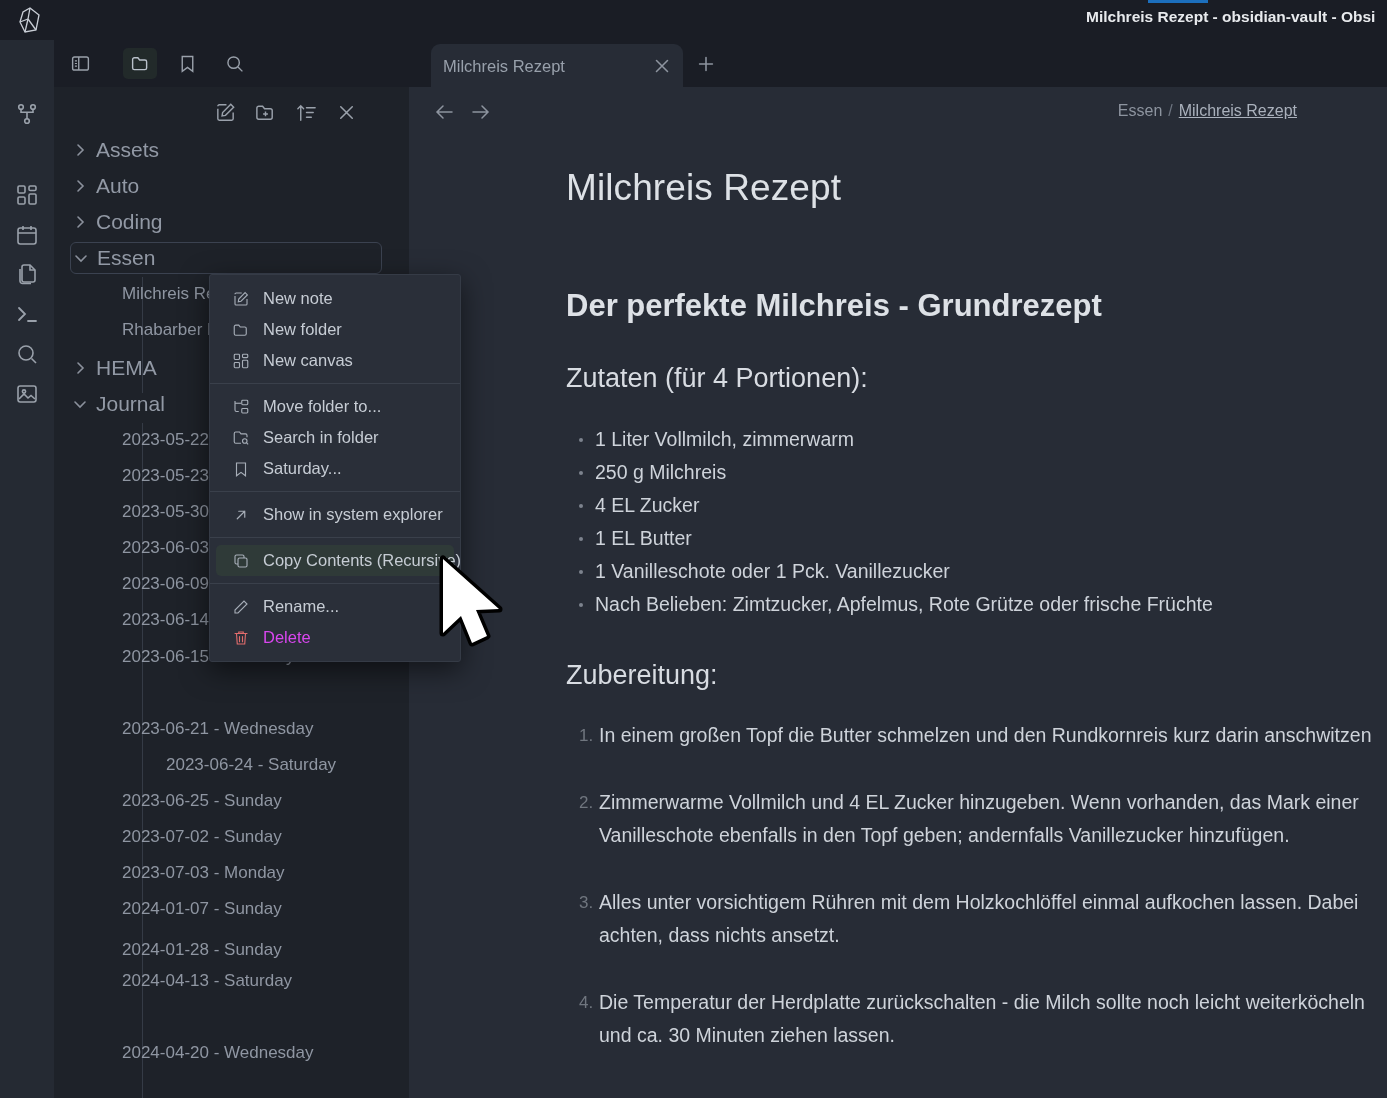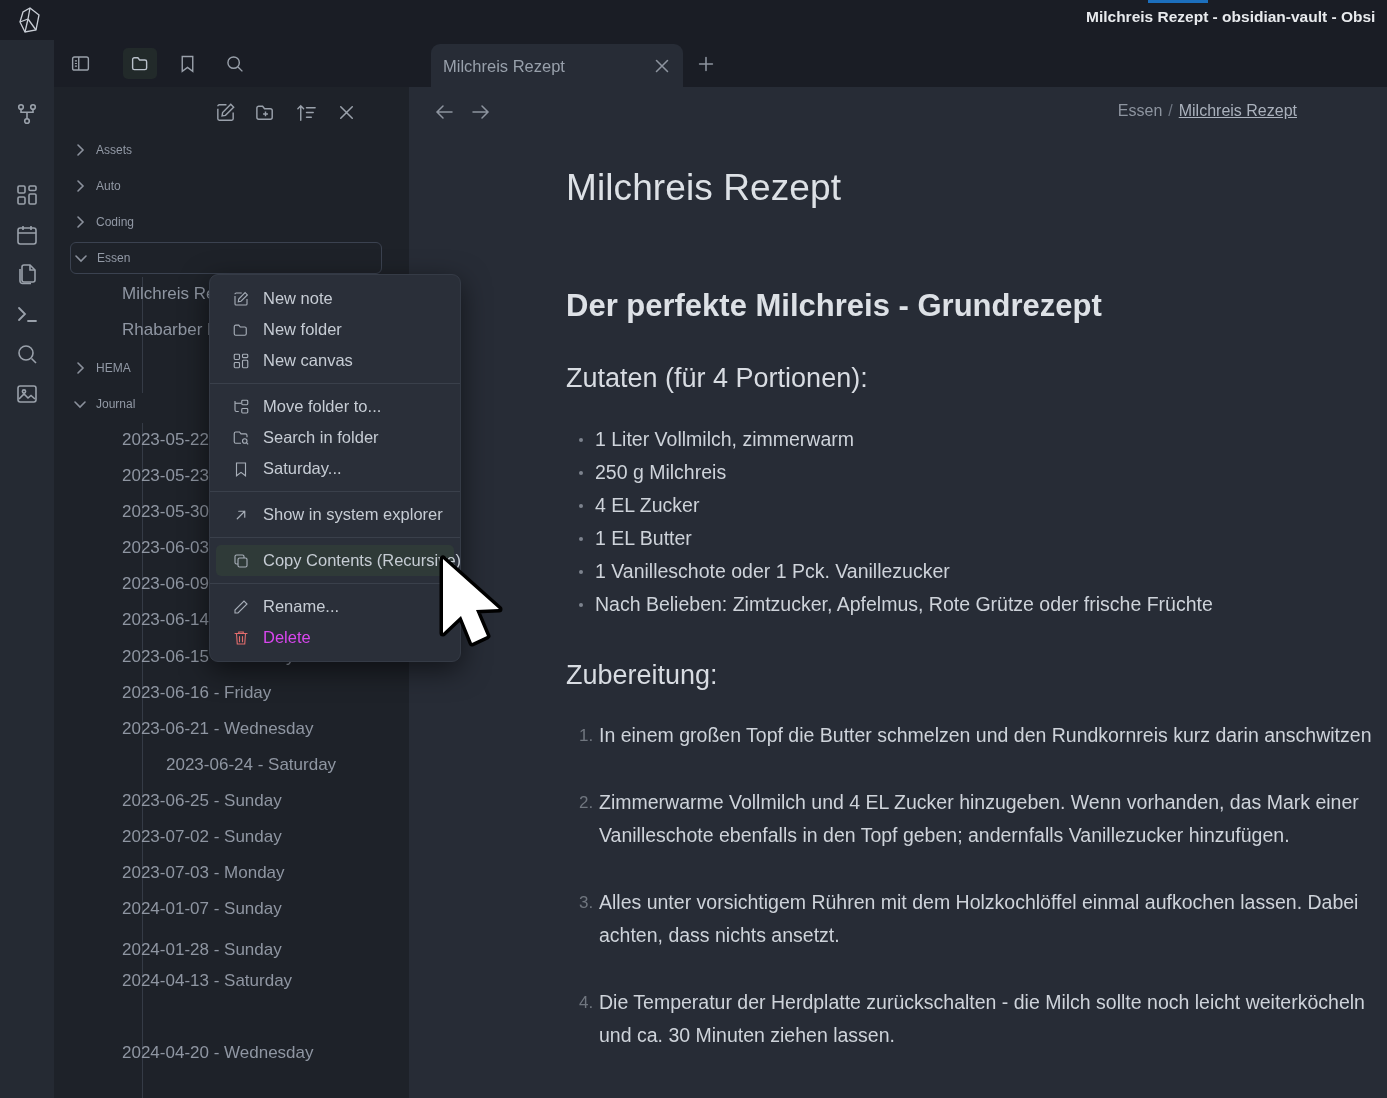--- a/index.html
+++ b/index.html
@@ -88,21 +88,21 @@
   .exp-tool {
     position: absolute; top: 14px; width: 24px; height: 24px; color: #9aa1ab;
   }
   .exp-tool svg { width: 23px; height: 23px; display: block; }
 
   .tree { position: absolute; left: 0; top: 48px; width: 355px; height: 963px; }
 
   .tree-row {
     position: absolute; left: 18px; width: 310px; height: 30px;
     display: flex; align-items: center;
-    font-size: 12px; color: #9299a5; white-space: nowrap;
+    font-size: 21px; color: #9299a5; white-space: nowrap;
   }
   .tree-row .chev {
     width: 16px; height: 16px; margin-right: 8px; flex: 0 0 16px;
     color: #8b919c;
   }
   .tree-row .chev svg { width: 16px; height: 16px; display: block; }
   .tree-row.folder-focus {
     border: 1px solid #3b4250; border-radius: 6px; height: 32px;
     background: #1e2229;
   }
@@ -170,21 +170,21 @@
     padding-left: 33px; margin-bottom: 34px; width: 830px;
   }
   ol.steps li::before {
     content: counter(st) "."; position: absolute; left: 13px; top: 0;
     color: #70767f; font-size: 17px;
   }
 
   
   .ctxmenu {
     position: absolute; left: 209px; top: 274px; width: 252px;
-    background: #2a2f39; border-radius: 9px;
+    background: #2a2f39; border-radius: 3px;
     border: 1px solid #353b46;
     box-shadow: 0 8px 28px rgba(0,0,0,0.55);
     padding: 8px 0;
     z-index: 60;
   }
   .ctx-item {
     position: relative; height: 31px; display: flex; align-items: center;
     padding-left: 16px; font-size: 16.5px; color: #c6ccd4;
     margin: 0 6px; border-radius: 5px; white-space: nowrap;
   }
@@ -415,23 +415,20 @@
           <span>2023-06-03 - Saturday</span>
         </div>
       <div class="tree-child" style="left:68px; top:434px;">
           <span>2023-06-09 - Friday</span>
         </div>
       <div class="tree-child" style="left:68px; top:470px;">
           <span>2023-06-14 - Wednesday</span>
         </div>
       <div class="tree-child" style="left:68px; top:507px;">
           <span>2023-06-15 - Thursday</span>
-        </div>
-      <div class="tree-child" style="left:68px; top:543px;">
-          <span>2023-06-16 - Friday</span>
         </div>
       <div class="tree-child" style="left:68px; top:579px;">
           <span>2023-06-21 - Wednesday</span>
         </div>
       <div class="tree-child" style="left:68px; top:615px;margin-left:44px;">
           <span>2023-06-24 - Saturday</span>
         </div>
       <div class="tree-child" style="left:68px; top:651px;">
           <span>2023-06-25 - Sunday</span>
         </div>

